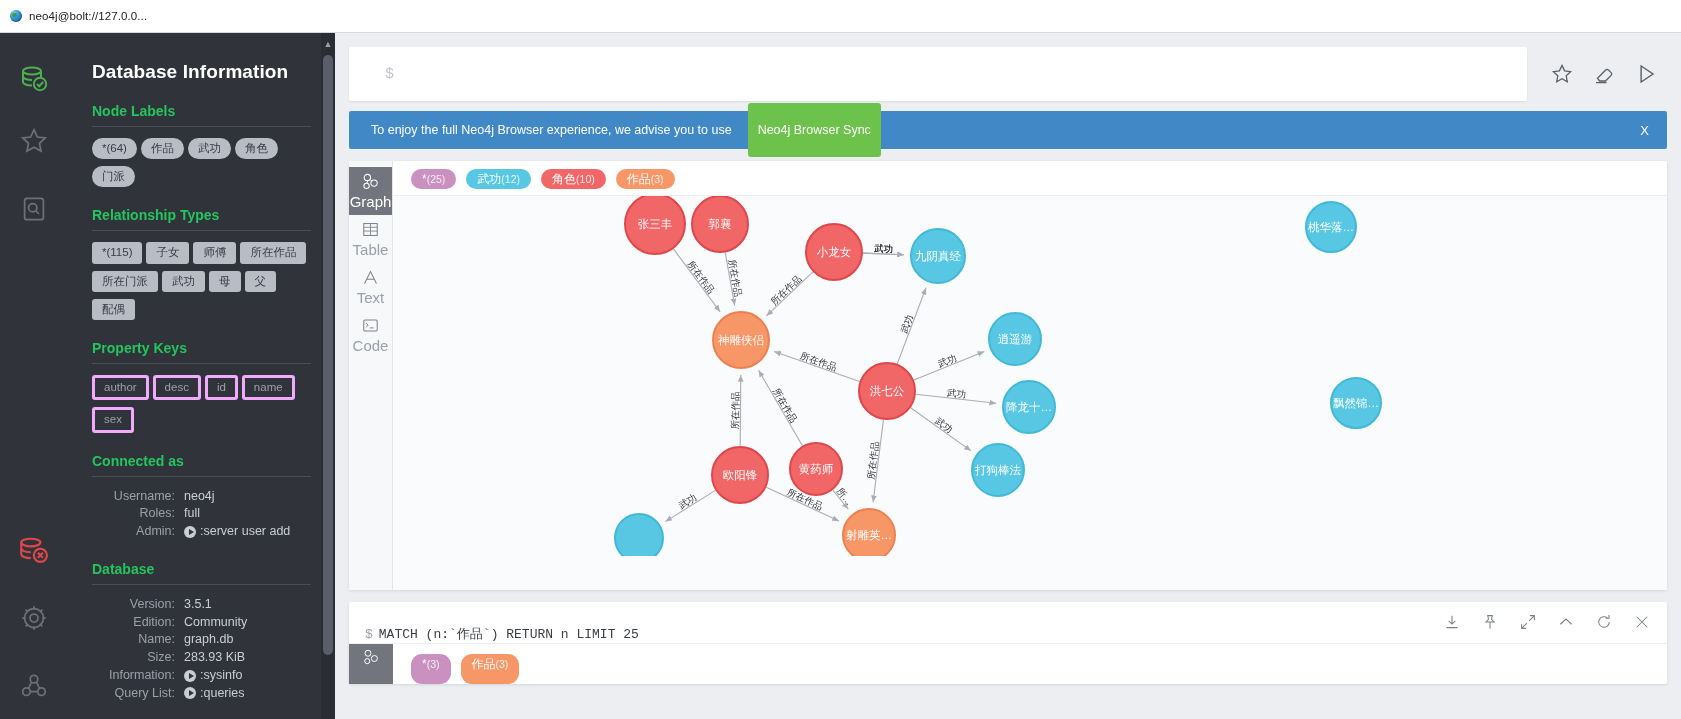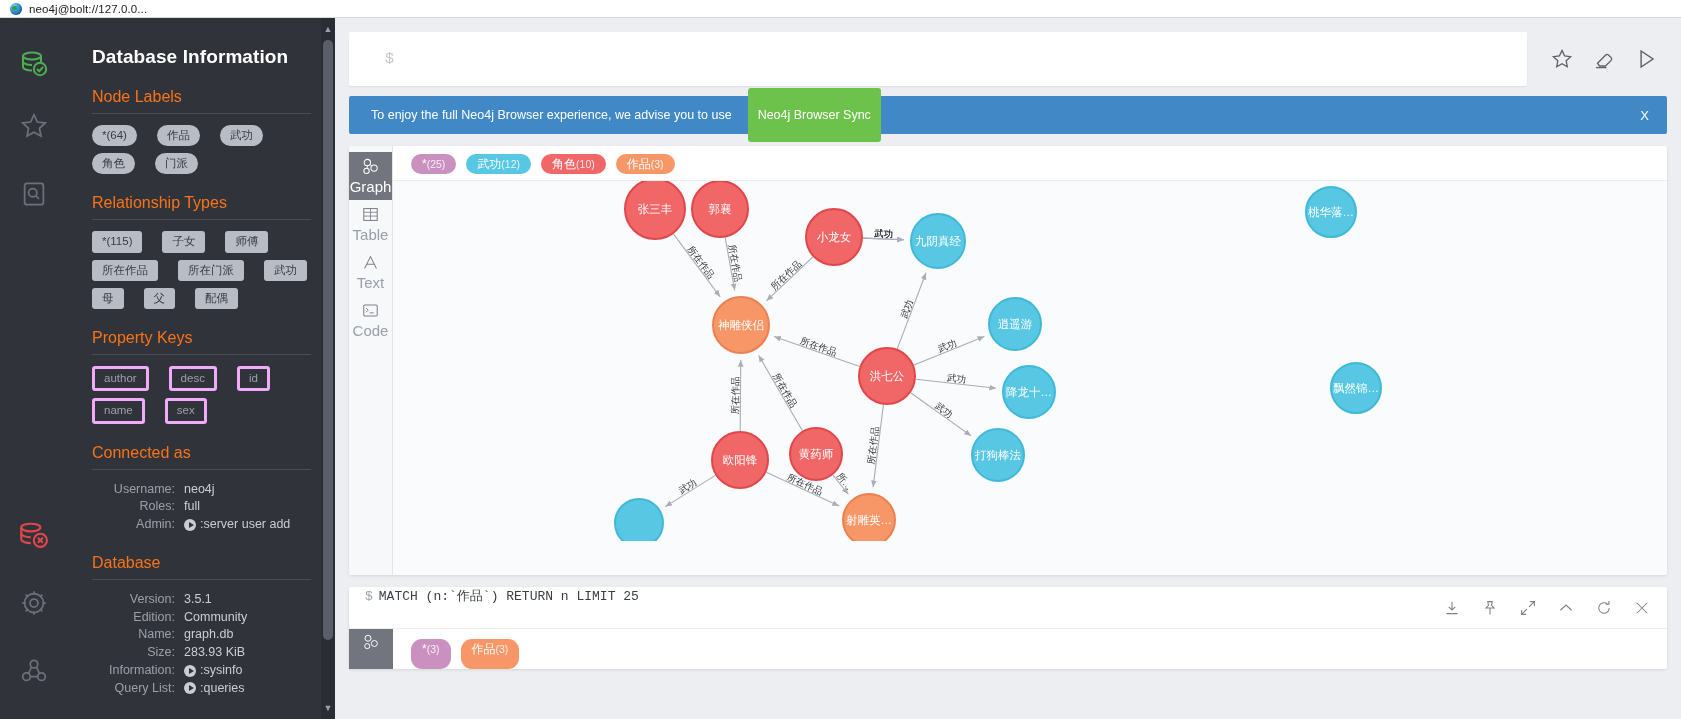--- a/index.html
+++ b/index.html
@@ -4,21 +4,21 @@
 <style>
   * { box-sizing: border-box; margin: 0; padding: 0; }
   html, body {
     width: 1681px; height: 719px;
     font-family: "Liberation Sans", sans-serif;
     background: #c8ccd4; overflow: hidden;
   }
 
   
   .titlebar {
-    height: 18px; background: #ffffff;
+    height: 33px; background: #ffffff;
     display: flex; align-items: center; gap: 7px;
     padding-left: 10px; border-bottom: 1px solid #d8d8d8;
   }
   .titlebar .favicon {
     width: 12px; height: 12px; border-radius: 50%;
     background: radial-gradient(circle at 35% 30%, #7fd4ff 0%, #2b8fd0 45%, #1b6fa8 100%);
     box-shadow: inset -1px -1px 1px rgba(0,0,0,.25);
     position: relative; flex: 0 0 auto;
   }
   .titlebar .favicon::after {
@@ -50,26 +50,26 @@
     width: 267px; flex: 0 0 267px; background: #31333b;
     color: #bcc0c8; overflow: hidden; position: relative;
     padding: 28px 0 0 0;
   }
   .drawer-inner { padding: 0 24px 0 24px; }
   .drawer h1 {
     font-size: 19px; color: #fff; font-weight: 700;
     margin-bottom: 20px; letter-spacing: .1px;
   }
   .drawer h2 {
-    font-size: 16px; color: #f97316; font-weight: 400;
+    font-size: 14px; color: #22c55e; font-weight: 700;
     margin-bottom: 7px;
   }
   .sect { margin-bottom: 20px; }
   .rule { height: 1px; background: #4a4d56; margin-bottom: 11px; }
-  .chips { display: flex; flex-wrap: wrap; gap: 7px 20px; }
+  .chips { display: flex; flex-wrap: wrap; gap: 7px 4px; }
   .chip {
     font-size: 11.5px; padding: 4px 10px; border-radius: 11px;
     background: #b8bcc4; color: #3a3d45; cursor: pointer;
     line-height: 1.15; white-space: nowrap;
   }
   .chip.rel { border-radius: 3px; background: #b8bcc4; color: #3a3d45; }
   .chip.prop {
     border-radius: 3px; background: transparent;
     border: 3px solid #f0abfc; color: #9aa0aa; padding: 3px 9px;
   }
@@ -180,21 +180,21 @@
     font-size: 12.5px; color: #6b6f78;
   }
 
   
   .qframe {
     margin-top: 12px; background: #fff; border-radius: 2px;
     box-shadow: 0 1px 3px rgba(0,0,0,.10);
     flex: 0 0 auto;
   }
   .qhead {
-    height: 42px; display: flex; align-items: flex-start;
+    height: 42px; display: flex; align-items: flex-end;
     padding: 0 6px 0 16px; border-bottom: 1px solid #eceef1;
   }
   .qtext {
     font-family: "Liberation Mono", monospace; font-size: 13px; color: #3b3e45;
     white-space: nowrap; overflow: hidden;
   }
   .qtext .dollar { color: #9aa0aa; margin-right: 6px; }
   .qactions { margin-left: auto; display: flex; align-items: center; }
   .qbtn {
     width: 38px; height: 42px; display: flex; align-items: center;

